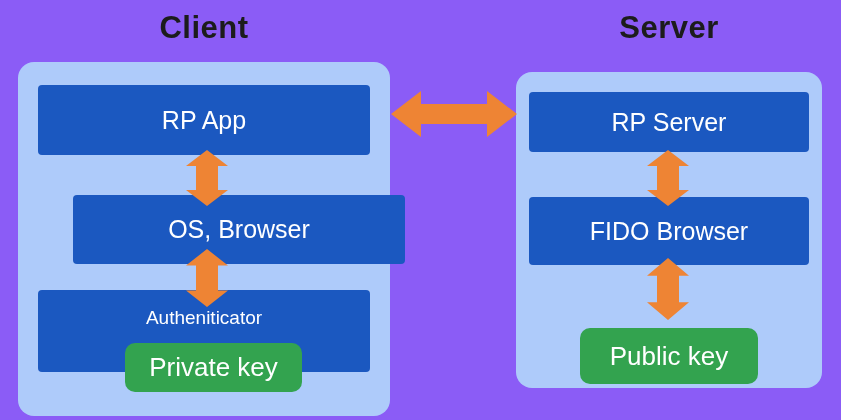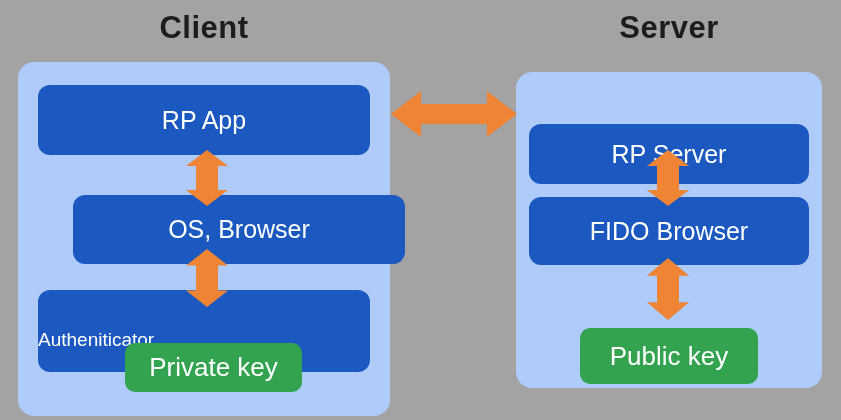--- a/index.html
+++ b/index.html
@@ -5,21 +5,21 @@
   html, body {
     margin: 0;
     padding: 0;
     background: #ffffff;
     font-family: "Liberation Sans", sans-serif;
   }
   .canvas {
     position: relative;
     width: 841px;
     height: 420px;
-    background: #a3a3a3;
+    background: #8b5cf6;
     overflow: hidden;
   }
   .col-title {
     position: absolute;
     top: 10px;
     text-align: center;
     font-size: 31px;
     font-weight: 700;
     color: #1c1c1c;
     letter-spacing: 0.5px;
@@ -31,35 +31,35 @@
     position: absolute;
     background: #aecbfa;
     border-radius: 16px;
   }
   .client-container { left: 18px; top: 62px; width: 372px; height: 354px; }
   .server-container { left: 516px; top: 72px; width: 306px; height: 316px; }
 
   .box {
     position: absolute;
     background: #1b58c0;
-    border-radius: 12px;
+    border-radius: 4px;
     color: #ffffff;
     display: flex;
-    flex-direction: row;
+    flex-direction: column;
     align-items: center;
     justify-content: center;
     text-align: center;
   }
   .client-container .box { left: 20px; width: 332px; }
   .server-container .box { left: 13px; width: 280px; }
 
   .box-rp-app { top: 23px; height: 70px; }
   .box-os-browser { top: 133px; height: 69px; margin-left: 35px; }
   .box-authenticator { top: 228px; height: 82px; justify-content: flex-start; }
-  .box-rp-server { top: 20px; height: 60px; margin-top: 32px; }
+  .box-rp-server { top: 20px; height: 60px; }
   .box-fido-server { top: 125px; height: 68px; }
 
   .box-label { font-size: 25px; font-weight: 500; line-height: 1.15; }
   .box-sublabel { font-size: 15px; font-weight: 400; line-height: 1.2; }
   .box-label-sm { font-size: 19px; font-weight: 500; margin-top: 17px; }
 
   .key-box {
     position: absolute;
     background: #33a34f;
     border-radius: 10px;

